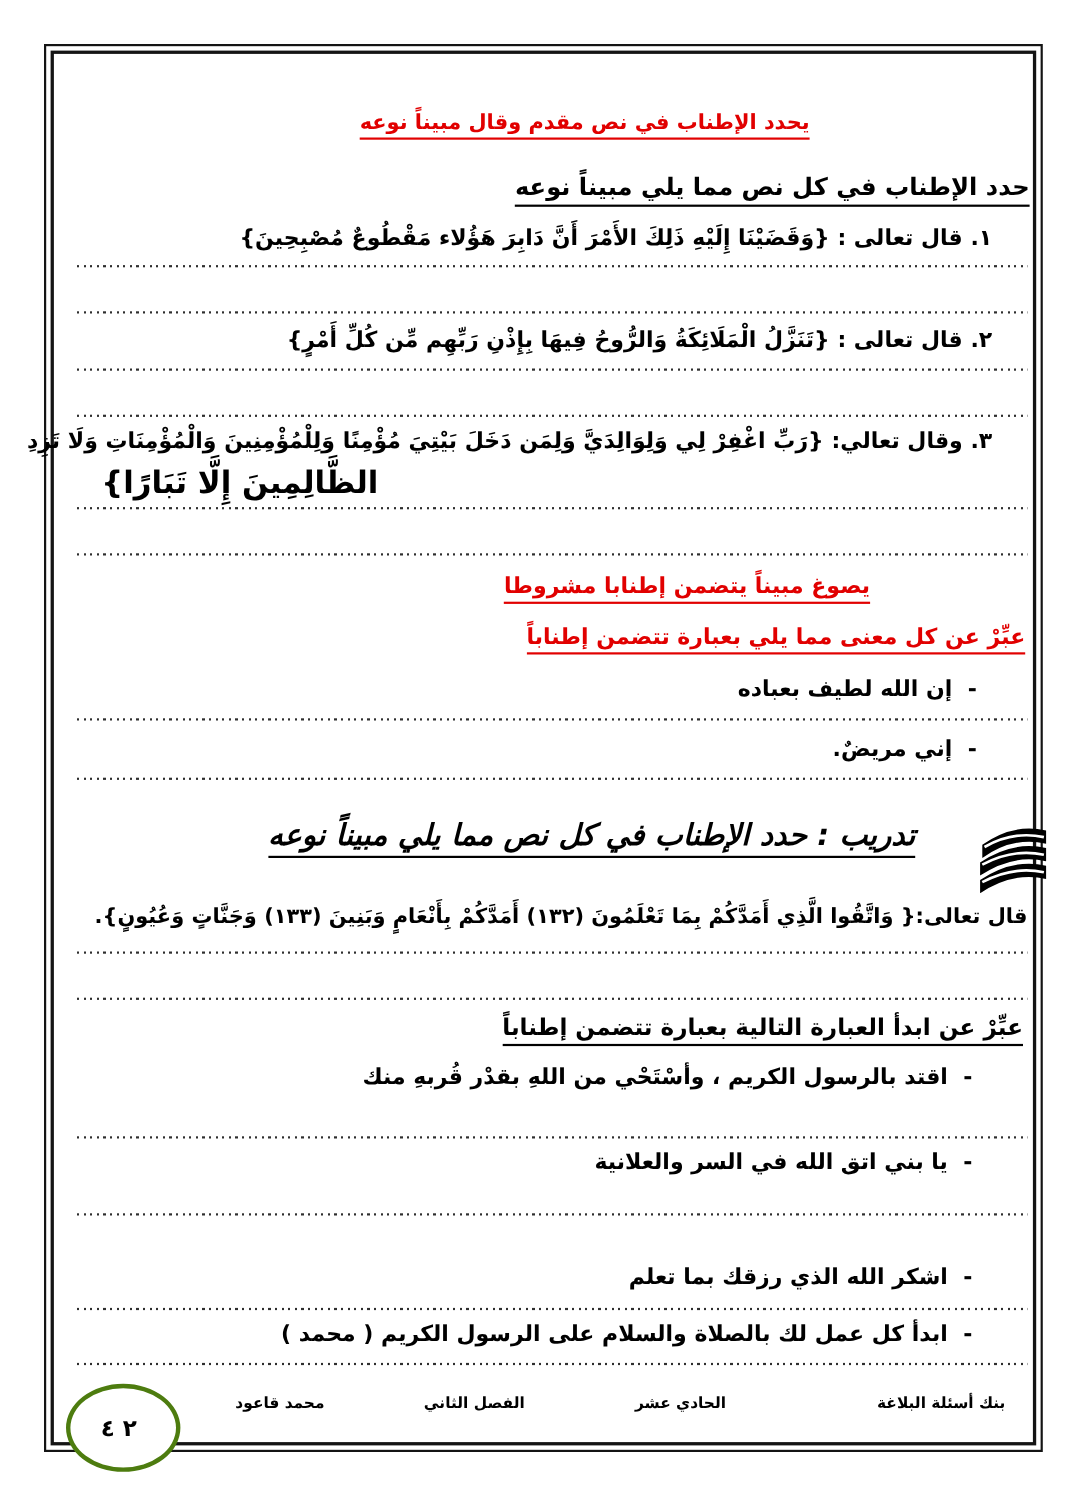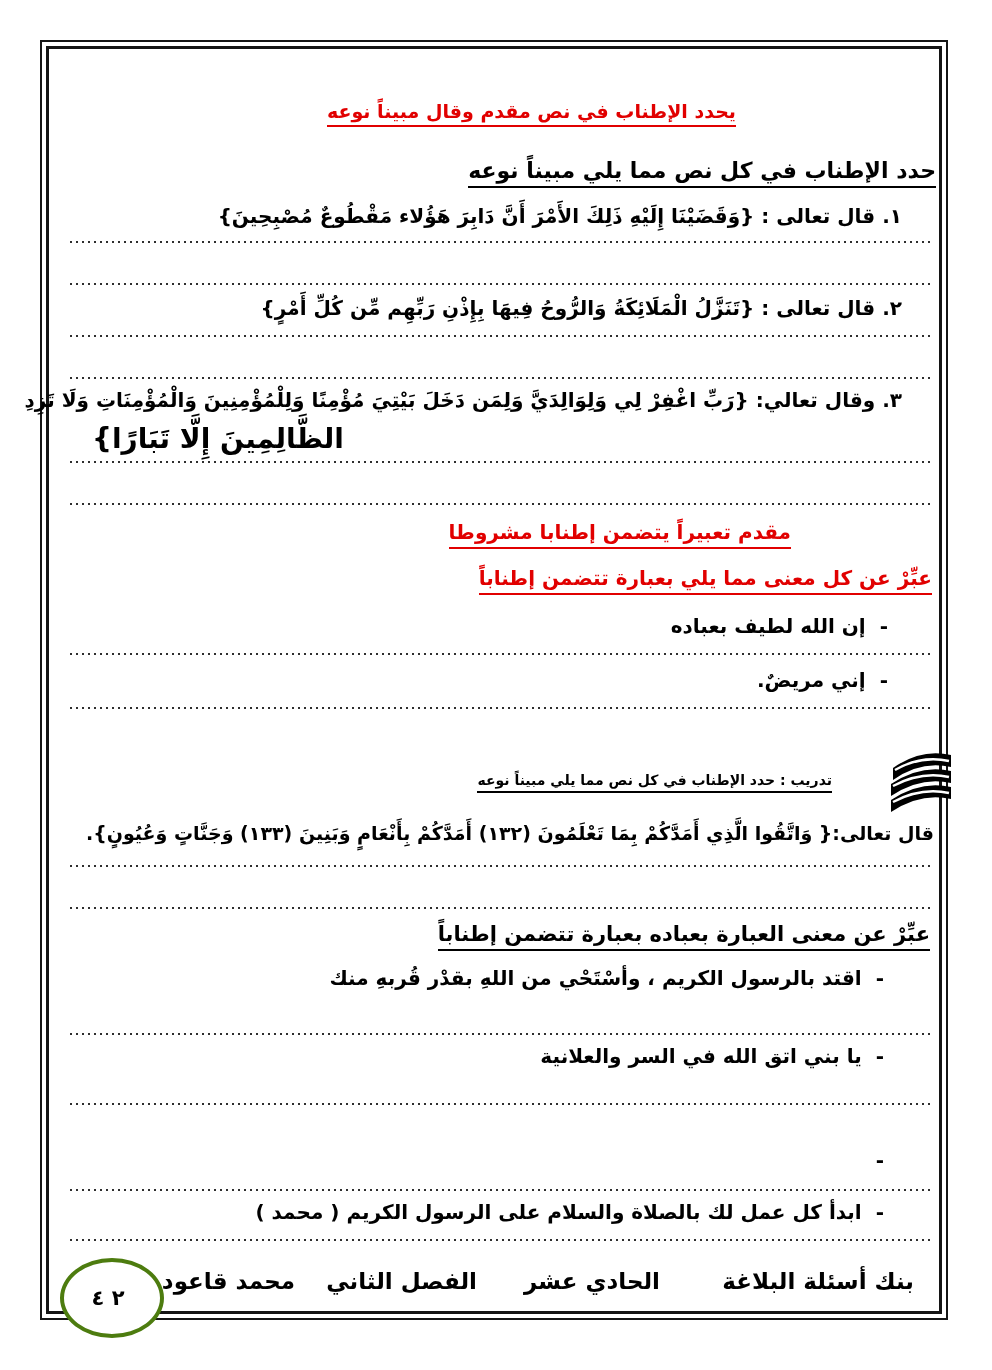--- a/index.html
+++ b/index.html
@@ -28,30 +28,30 @@
   .h-red2{top:520px;font-size:20px;font-weight:bold;padding-right:145px;}
   .h-red3{top:566px;font-size:20px;font-weight:bold;padding-right:4px;}
   .bullet{display:flex;direction:rtl;gap:14px;font-size:20px;font-weight:bold;align-items:flex-start;}
   .b1{top:614px;padding-right:48px;}
   .b2{top:668px;padding-right:48px;}
   .b3{top:966px;padding-right:52px;}
   .b4{top:1044px;padding-right:52px;}
   .b5{top:1148px;padding-right:52px;}
   .b6{top:1200px;padding-right:52px;}
   .dash{font-weight:bold;}
-  .train-h{top:772px;font-size:14px;font-weight:bold;padding-right:104px;}
+  .train-h{top:744px;font-size:27px;font-weight:bold;padding-right:104px;font-style:italic;}
   .quote{top:822px;font-size:19px;font-weight:bold;white-space:nowrap;padding-right:2px;}
   .h-black2{top:922px;font-size:21px;font-weight:bold;padding-right:6px;}
   .answer-line{
     position:absolute;left:70px;right:58px;height:3px;
     background-image:repeating-linear-gradient(to right,#2e2e2e 0 2px,transparent 2px 6px);
     background-position:0 bottom;background-size:100% 2px;background-repeat:no-repeat;
   }
   .books-icon{position:absolute;top:746px;right:36px;width:70px;height:66px;}
-  .footer-label{position:absolute;top:1268px;font-size:23px;font-weight:bold;direction:rtl;white-space:nowrap;}
+  .footer-label{position:absolute;top:1268px;font-size:14px;font-weight:bold;direction:rtl;white-space:nowrap;}
   .f-book{right:78px;}
   .f-grade{right:332px;}
   .f-term{right:515px;}
   .f-author{right:697px;}
   .page-badge{
     position:absolute;left:60px;top:1258px;width:96px;height:72px;background:#fff;
     border:4px solid #4d7c0f;border-radius:50%;z-index:5;
     display:flex;align-items:center;justify-content:center;
     font-size:21px;font-weight:bold;letter-spacing:8px;direction:rtl;text-indent:8px;
   }
@@ -79,21 +79,21 @@
   <div class="abs qitem item2">٢. قال تعالى : {تَنَزَّلُ الْمَلَائِكَةُ وَالرُّوحُ فِيهَا بِإِذْنِ رَبِّهِم مِّن كُلِّ أَمْرٍ}</div>
   <div class="answer-line" style="top:334px"></div>
   <div class="answer-line" style="top:376px"></div>
 
   <div class="abs qitem item3a">٣. وقال تعالي: {رَبِّ اغْفِرْ لِي وَلِوَالِدَيَّ وَلِمَن دَخَلَ بَيْتِيَ مُؤْمِنًا وَلِلْمُؤْمِنِينَ وَالْمُؤْمِنَاتِ وَلَا تَزِدِ</div>
   <div class="abs item3b">الظَّالِمِينَ إِلَّا تَبَارًا}</div>
   <div class="answer-line" style="top:460px"></div>
   <div class="answer-line" style="top:502px"></div>
 
   <div class="abs h-red2 red">
-    <span class="u">مقدم تعبيراً يتضمن إطنابا مشروطا</span>
+    <span class="u">يصوغ مبيناً يتضمن إطنابا مشروطا</span>
   </div>
   <div class="abs h-red3 red">
     <span class="u">عبِّرْ عن كل معنى  مما يلي  بعبارة تتضمن إطناباً</span>
   </div>
 
   <div class="abs bullet b1">
     <span class="dash">-</span>
     <span>إن الله لطيف بعباده</span>
   </div>
   <div class="answer-line" style="top:652px"></div>
@@ -117,37 +117,38 @@
     </g>
   </svg>
   <div class="abs train-h">
     <span class="u">تدريب :  حدد الإطناب في كل نص  مما يلي  مبيناً نوعه</span>
   </div>
   <div class="abs qitem quote">قال تعالى:{ وَاتَّقُوا الَّذِي أَمَدَّكُمْ بِمَا تَعْلَمُونَ (١٣٢) أَمَدَّكُمْ بِأَنْعَامٍ وَبَنِينَ (١٣٣) وَجَنَّاتٍ وَعُيُونٍ}.</div>
   <div class="answer-line" style="top:864px"></div>
   <div class="answer-line" style="top:906px"></div>
 
   <div class="abs h-black2">
-    <span class="u">عبِّرْ عن معنى   العبارة بعباده  بعبارة تتضمن إطناباً</span>
+    <span class="u">عبِّرْ عن ابدأ   العبارة التالية  بعبارة تتضمن إطناباً</span>
   </div>
 
   <div class="abs bullet b3">
     <span class="dash">-</span>
     <span>اقتد بالرسول الكريم ، وأسْتَحْي من اللهِ بقدْر قُربهِ منك</span>
   </div>
   <div class="answer-line" style="top:1032px"></div>
 
   <div class="abs bullet b4">
     <span class="dash">-</span>
     <span>يا بني اتق الله في السر والعلانية</span>
   </div>
   <div class="answer-line" style="top:1102px"></div>
 
   <div class="abs bullet b5">
     <span class="dash">-</span>
+    <span>اشكر الله الذي رزقك بما تعلم</span>
   </div>
   <div class="answer-line" style="top:1188px"></div>
 
   <div class="abs bullet b6">
     <span class="dash">-</span>
     <span>ابدأ كل عمل لك بالصلاة والسلام على الرسول الكريم ( محمد )</span>
   </div>
   <div class="answer-line" style="top:1238px"></div>
 
   <div class="footer-label f-book">بنك أسئلة البلاغة</div>

